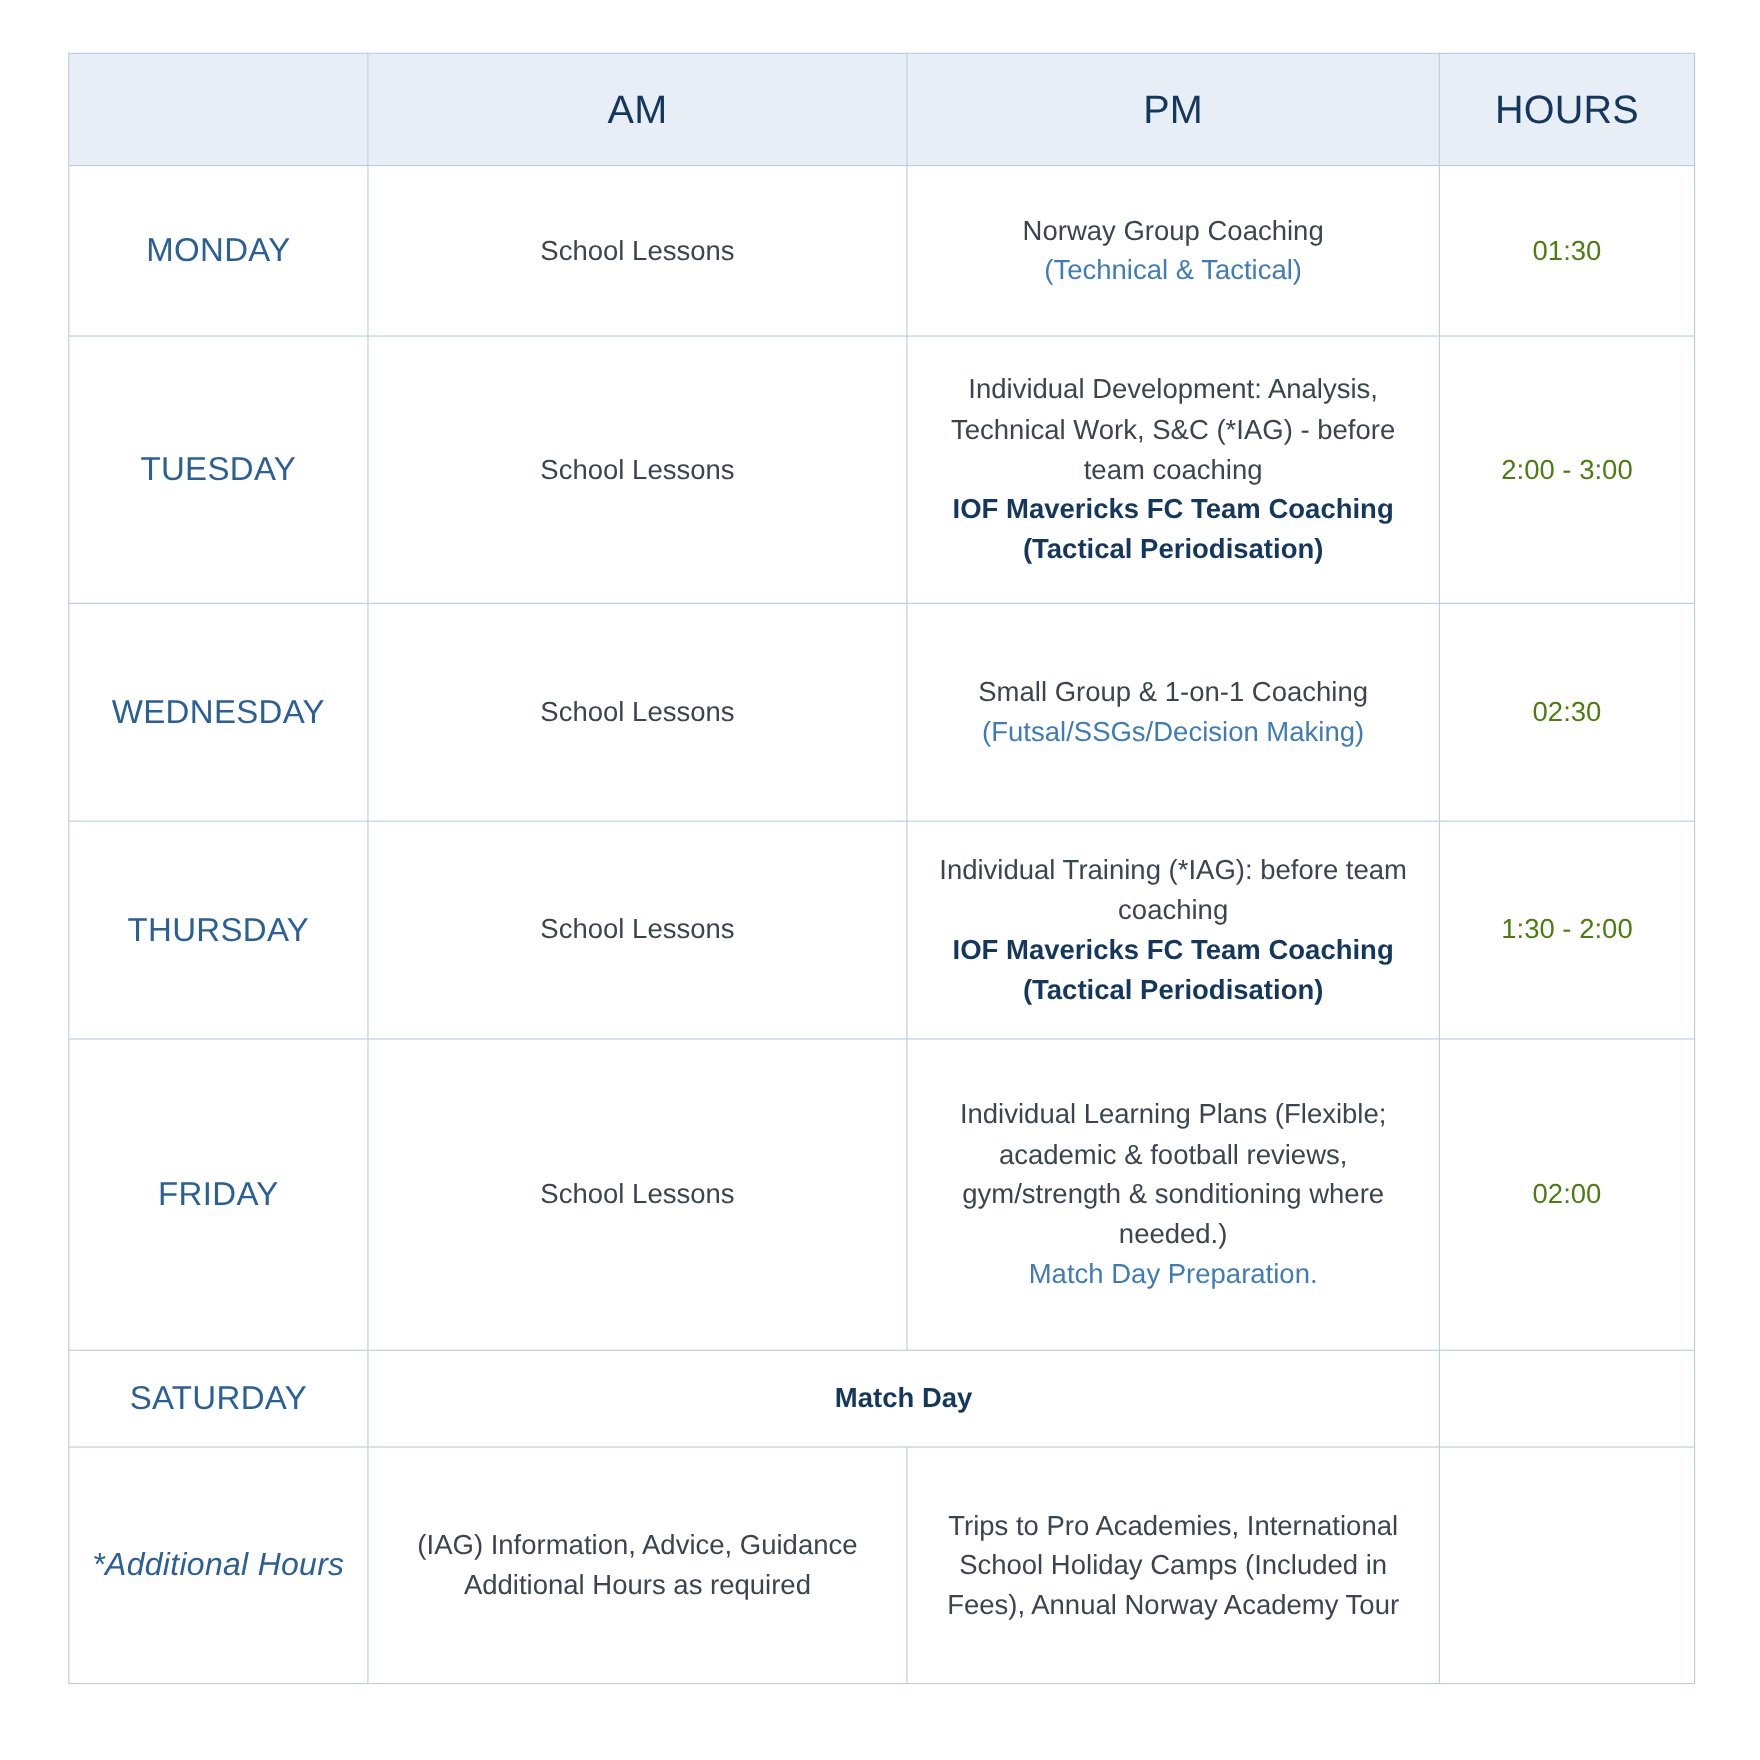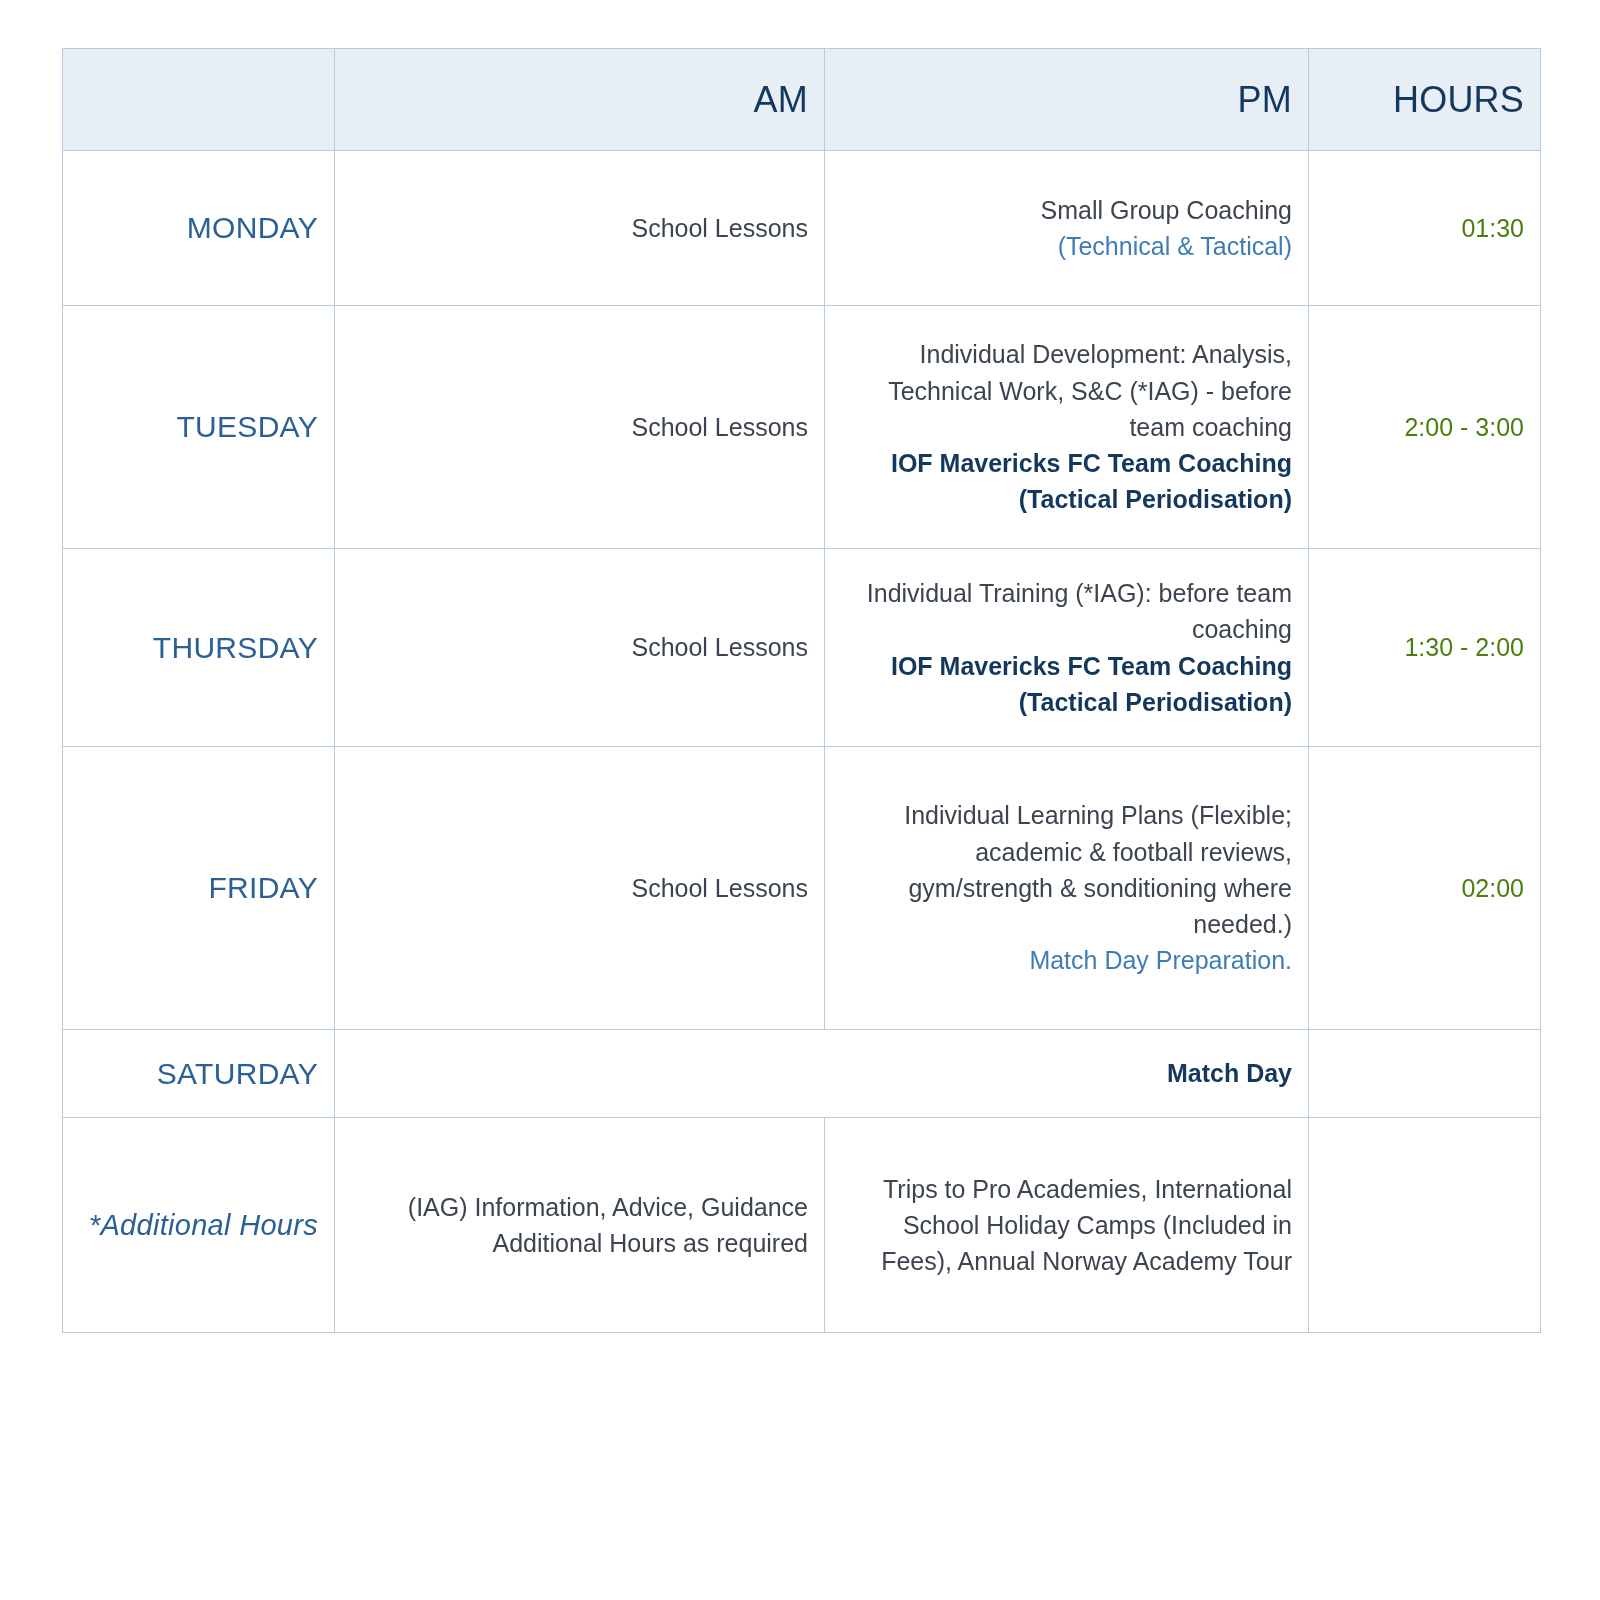--- a/index.html
+++ b/index.html
@@ -23,21 +23,21 @@
     table-layout: fixed;
   }
   table.schedule col.c-day    { width: 272px; }
   table.schedule col.c-am     { width: 490px; }
   table.schedule col.c-pm     { width: 484px; }
   table.schedule col.c-hours  { width: 232px; }
 
   table.schedule th, table.schedule td {
     border: 1px solid #b9ccdf;
     vertical-align: middle;
-    text-align: right;
+    text-align: center;
     padding: 14px 16px;
     box-sizing: border-box;
   }
   thead th {
     background: #e7eef6;
     color: #14375e;
     font-weight: 400;
     font-size: 36px;
     height: 102px;
     letter-spacing: 0.2px;
@@ -107,37 +107,46 @@
         <th>PM</th>
         <th>HOURS</th>
       </tr>
     </thead>
     <tbody>
 
       <tr class="r-monday">
         <td class="day">MONDAY</td>
         <td class="cell">School Lessons</td>
         <td class="cell">
-          <div>Small Group Coaching</div>
+          <div>Norway Group Coaching</div>
           <div class="sub">(Technical &amp; Tactical)</div>
         </td>
         <td class="hours">01:30</td>
       </tr>
 
       <tr class="r-tuesday">
         <td class="day">TUESDAY</td>
         <td class="cell">School Lessons</td>
         <td class="cell">
           <div>Individual Development: Analysis, Technical Work, S&amp;C (*IAG) - before team coaching</div>
           <div class="bold">IOF Mavericks FC Team Coaching</div>
           <div class="bold">(Tactical Periodisation)</div>
         </td>
         <td class="hours">2:00 - 3:00</td>
       </tr>
 
+      <tr class="r-wednesday">
+        <td class="day">WEDNESDAY</td>
+        <td class="cell">School Lessons</td>
+        <td class="cell">
+          <div>Small Group &amp; 1-on-1 Coaching</div>
+          <div class="sub">(Futsal/SSGs/Decision Making)</div>
+        </td>
+        <td class="hours">02:30</td>
+      </tr>
 
       <tr class="r-thursday">
         <td class="day">THURSDAY</td>
         <td class="cell">School Lessons</td>
         <td class="cell">
           <div>Individual Training (*IAG): before team coaching</div>
           <div class="bold">IOF Mavericks FC Team Coaching</div>
           <div class="bold">(Tactical Periodisation)</div>
         </td>
         <td class="hours">1:30 - 2:00</td>

